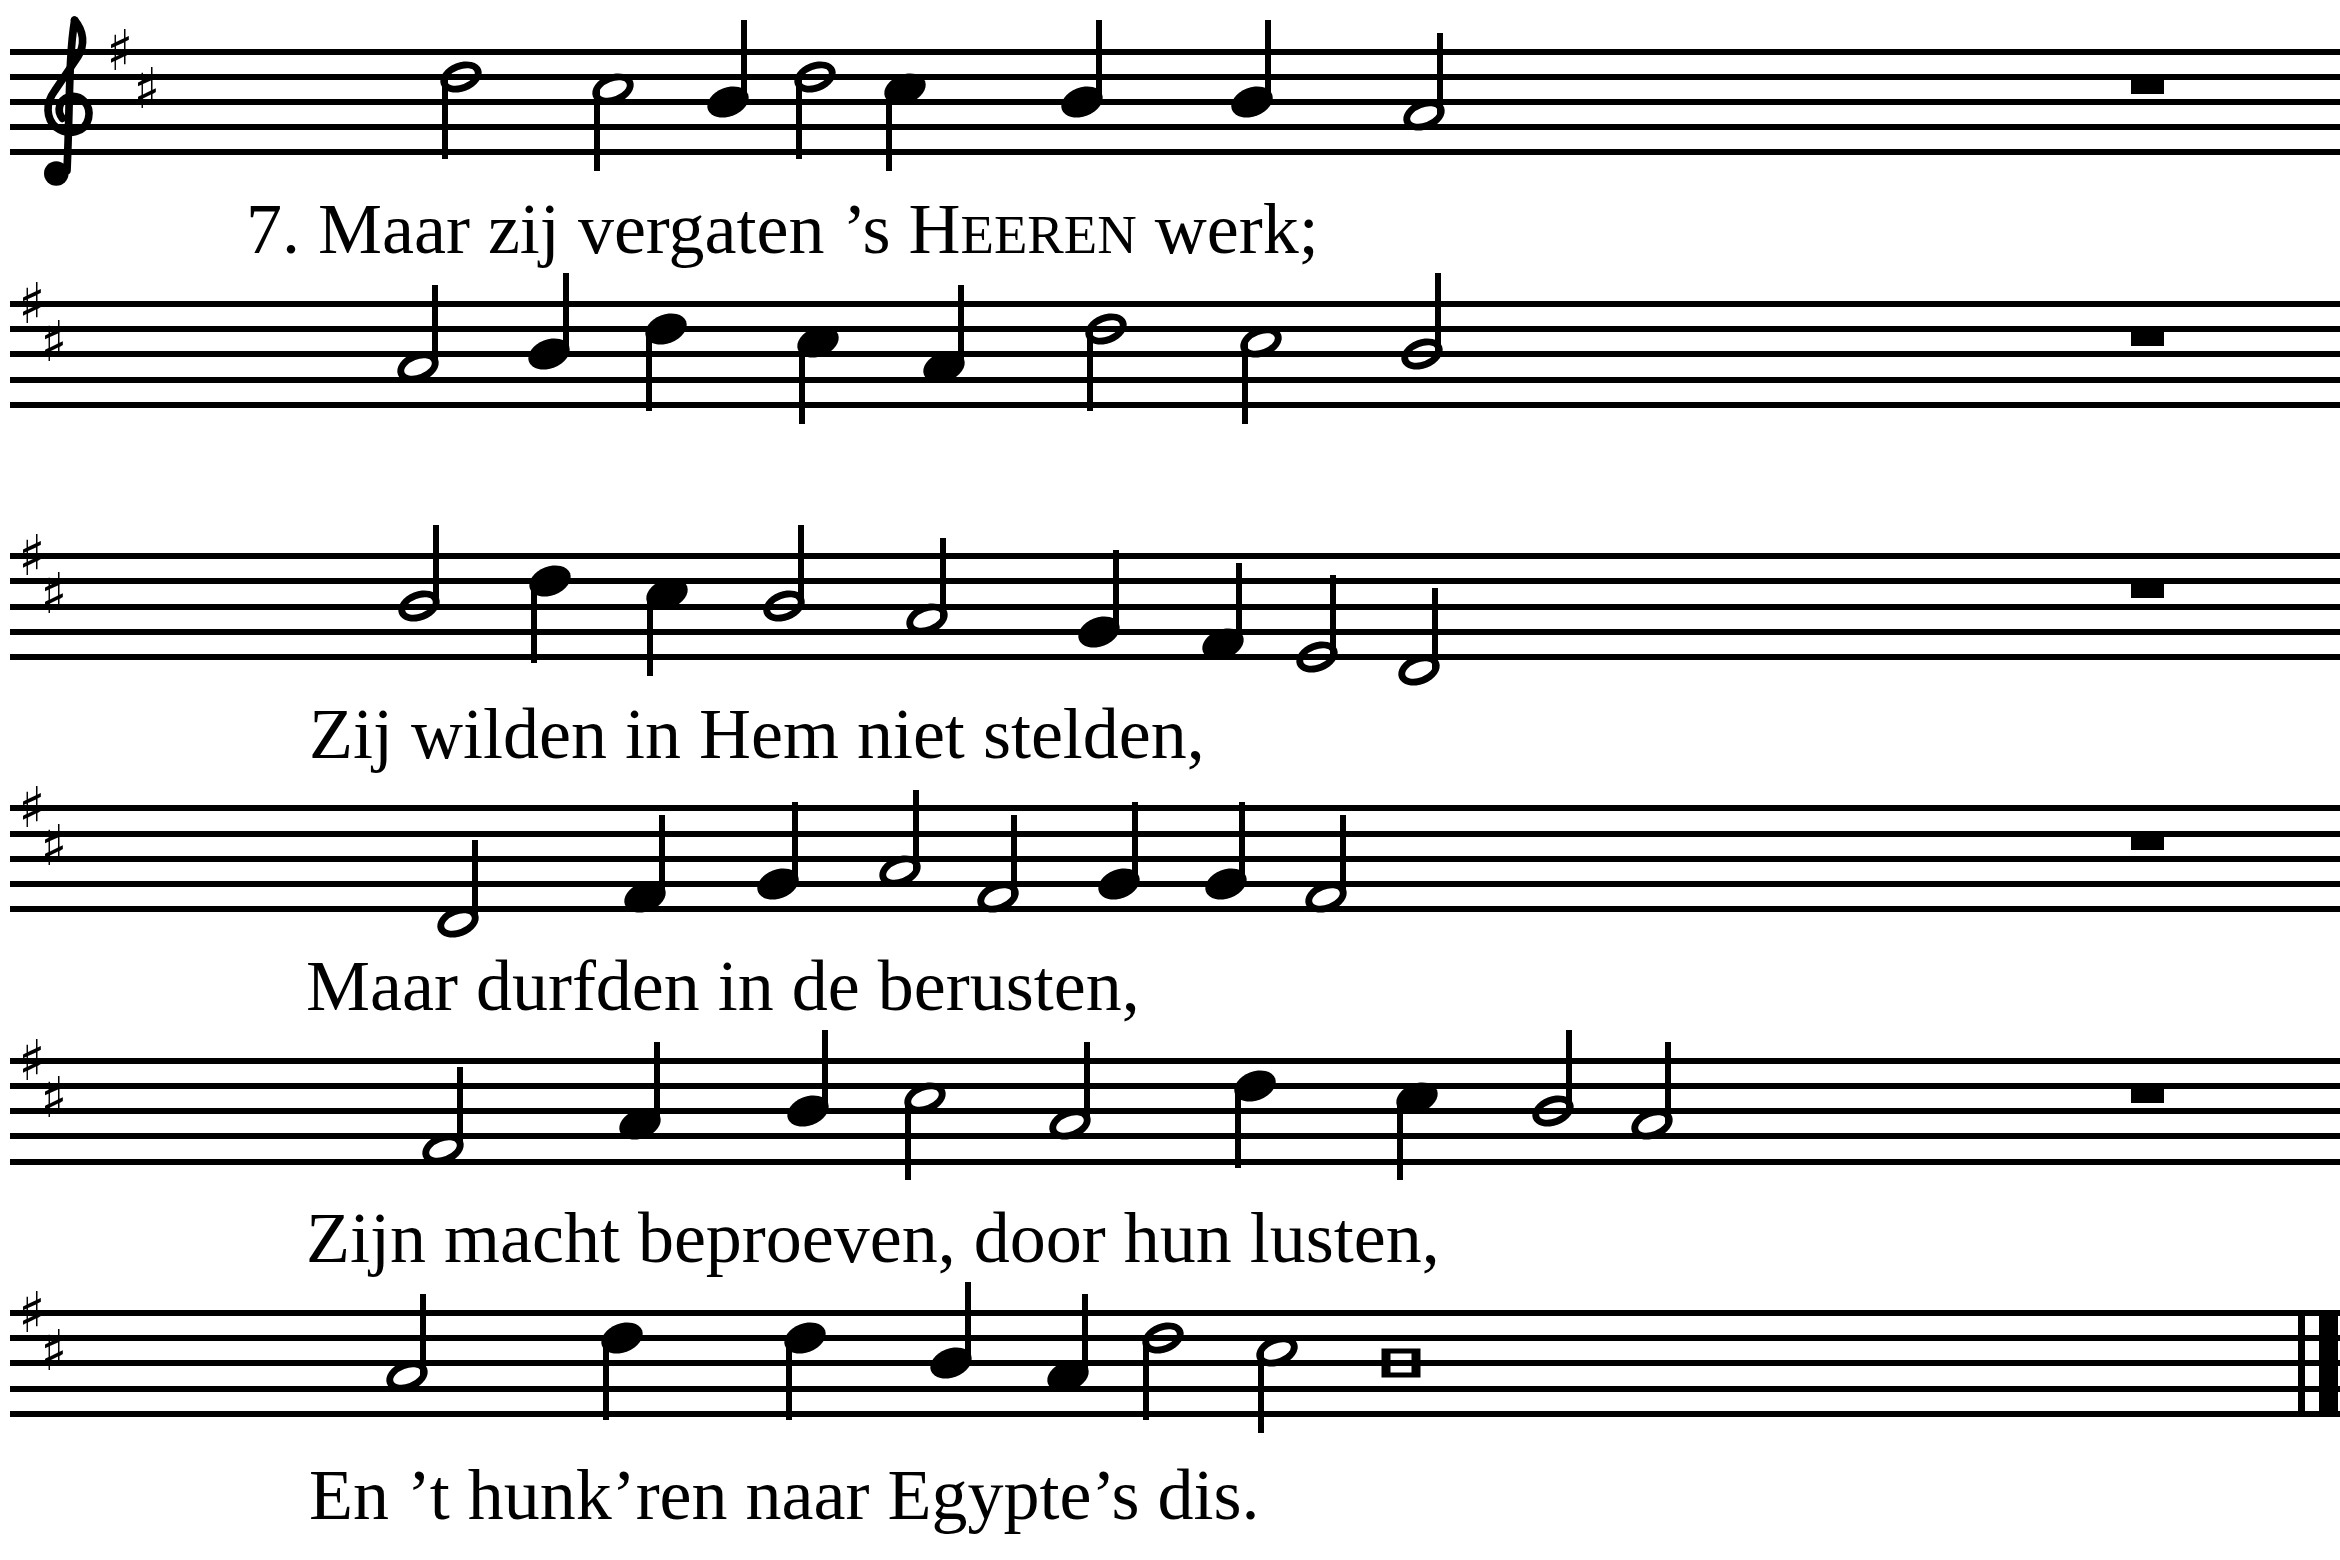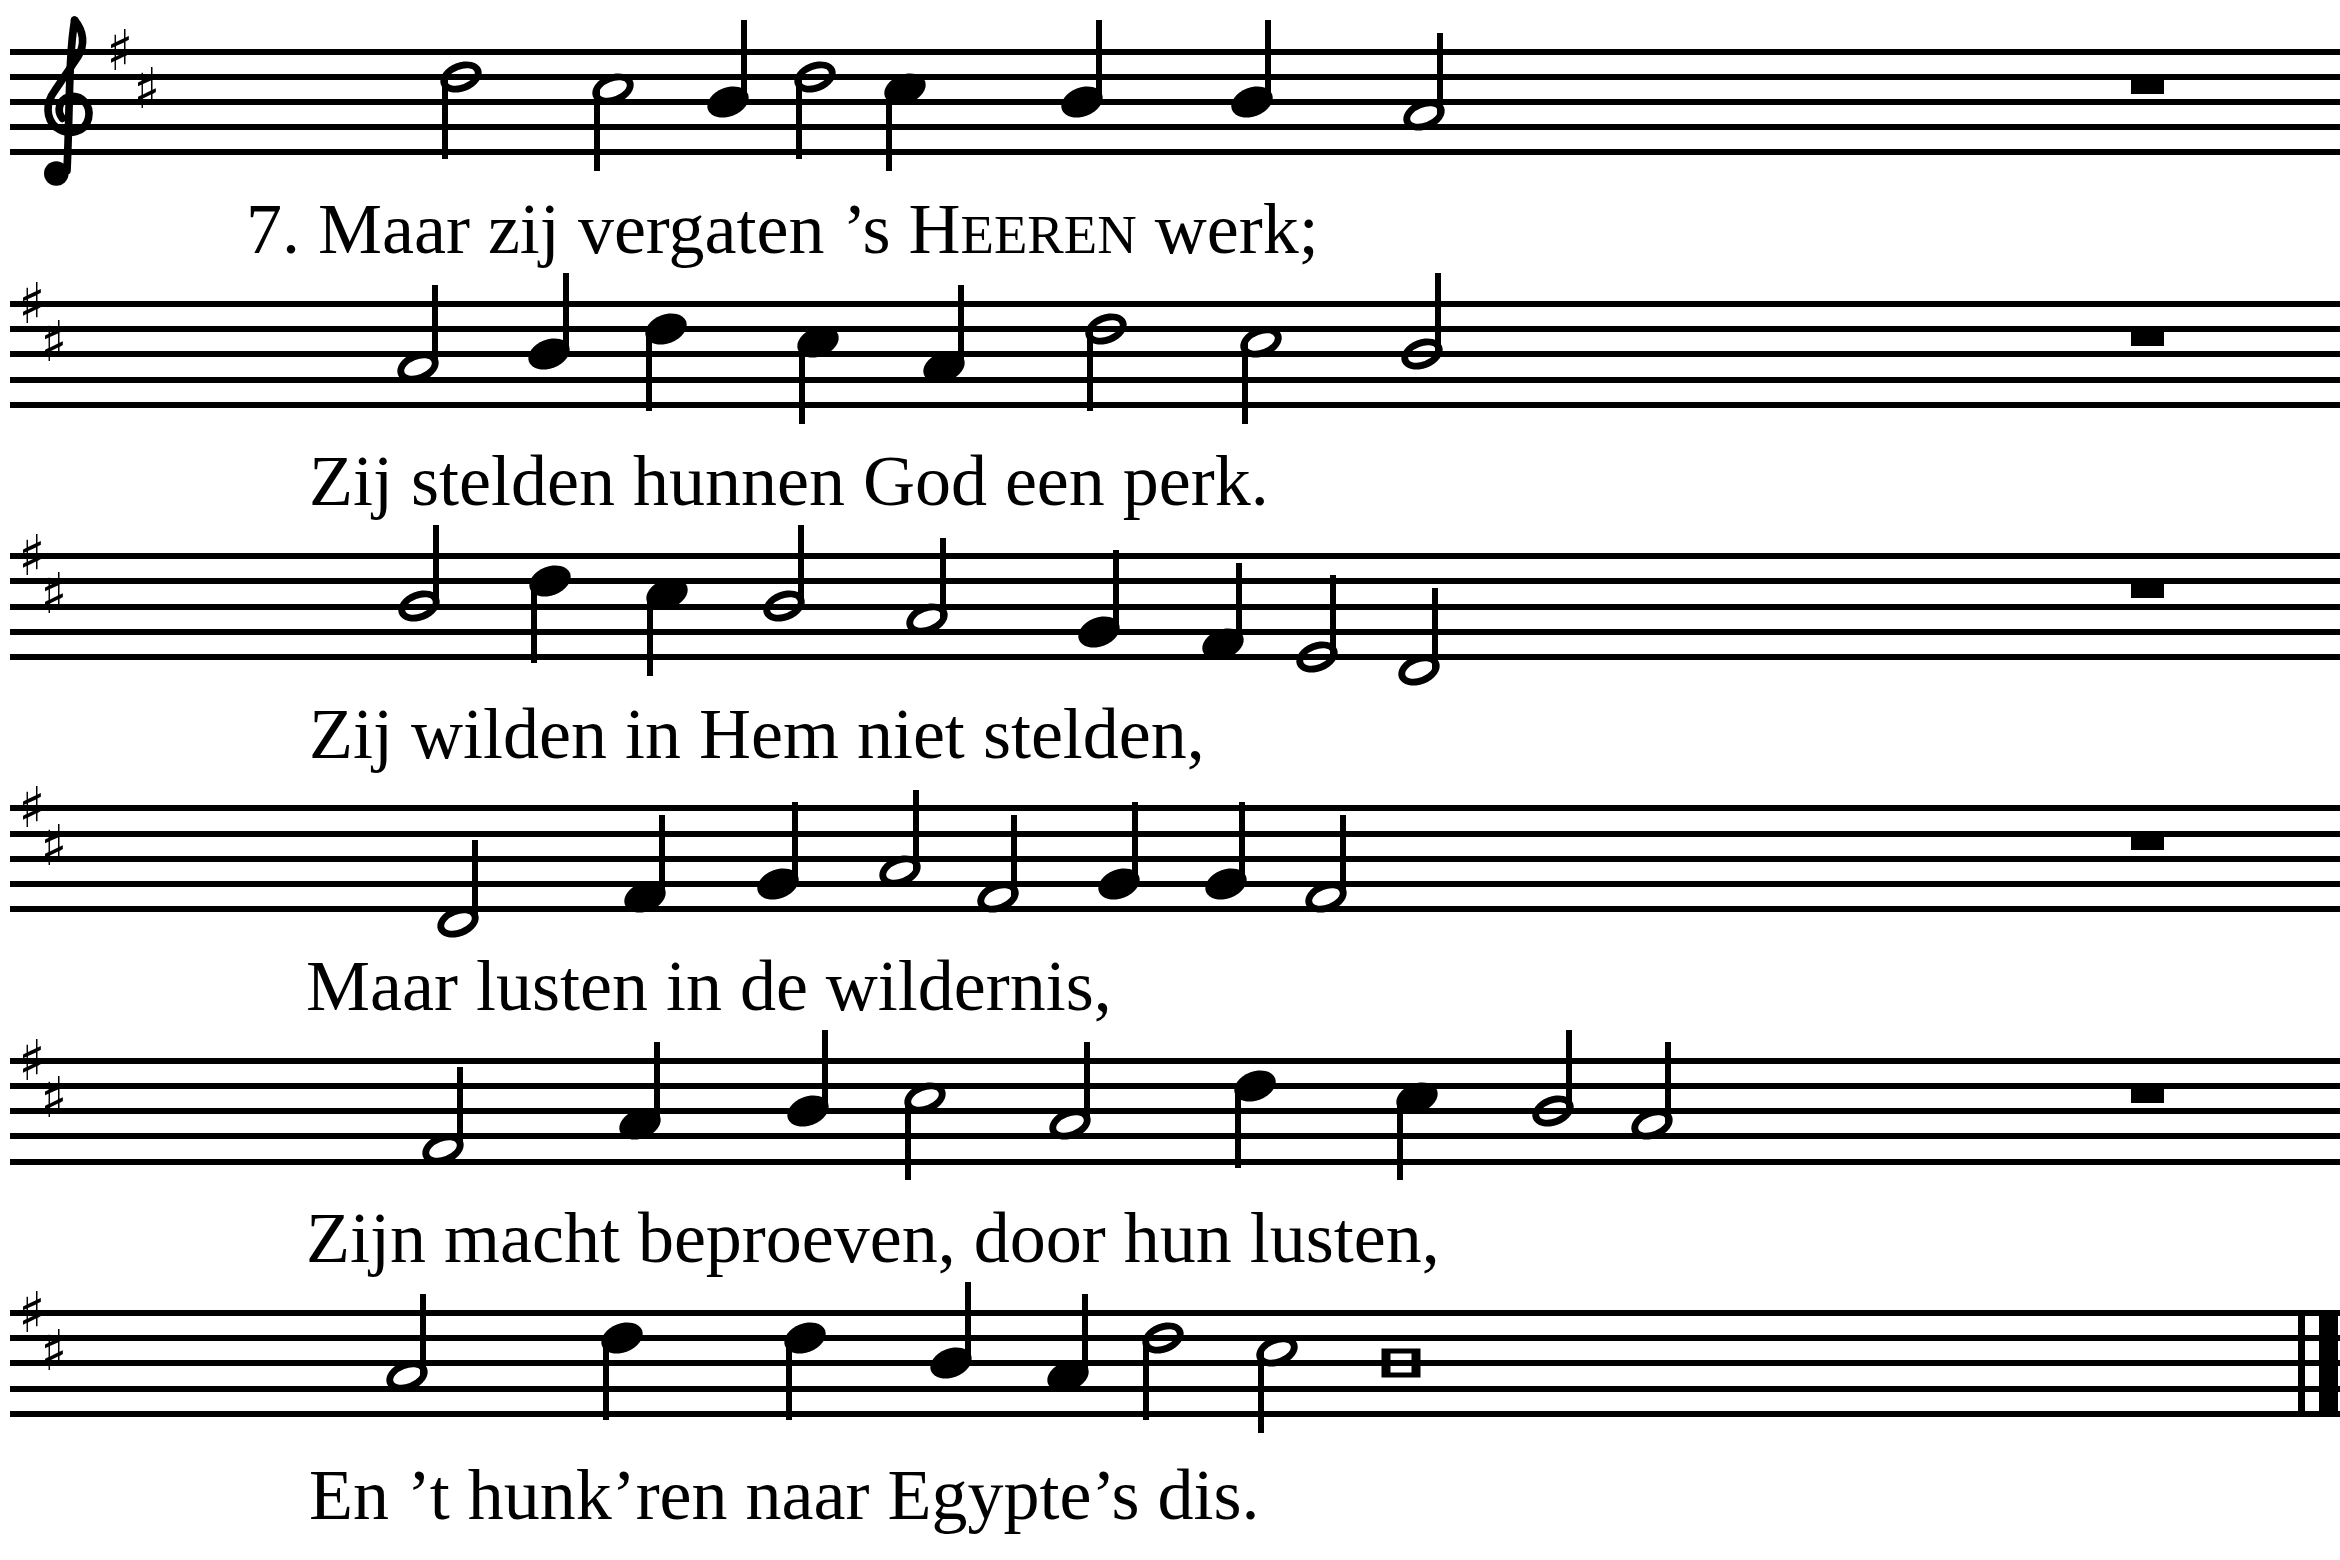--- a/index.html
+++ b/index.html
@@ -196,19 +196,18 @@
       <div class="stem" style="left: 1143px; top: 1338px; height: 82px;"></div>
       <div class="note-head open" style="left: 1277px; top: 1351px;"></div>
       <div class="stem" style="left: 1258px; top: 1351px; height: 82px;"></div>
       <div class="breve" style="left: 1401px; top: 1363px; width: 39px; height: 29px; border-left-width: 9.7px; border-right-width: 9.7px;">
         <div class="bar"></div>
       </div>
       <div class="barline" style="left: 2298px; top: 1310px; width: 6.8px; height: 107px;"></div>
       <div class="barline" style="left: 2319px; top: 1310px; width: 19.4px; height: 107px;"></div>
     </div>
     <div class="lyric-line" style="left: 246px; top: 191px;"><span>7. Maar zij vergaten ’s H</span><span class="sc">EEREN</span><span> werk;</span></div>
-    <div class="lyric-line" style="left: 309px; top: 443px;"><span>Zij stelden hunnen God een perk.</span></div>
     <div class="lyric-line" style="left: 309px; top: 696px;"><span>Zij wilden in Hem niet stelden,</span></div>
-    <div class="lyric-line" style="left: 306px; top: 948px;"><span>Maar lusten in de wildernis,</span></div>
+    <div class="lyric-line" style="left: 306px; top: 948px;"><span>Maar durfden in de berusten,</span></div>
     <div class="lyric-line" style="left: 309px; top: 1457px;"><span>En ’t hunk’ren naar Egypte’s dis.</span></div>
     <div class="lyric-line" style="left: 306px; top: 1200px;"><span>Zijn macht beproeven, door hun lusten,</span></div>
   </div>
 
 
 </body></html>

